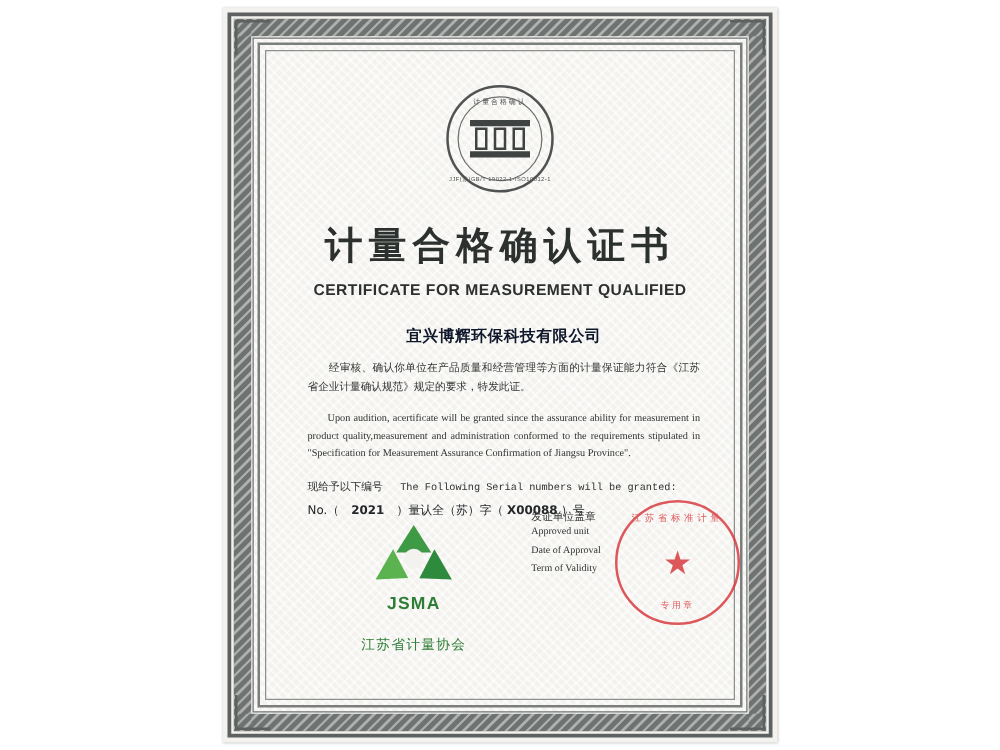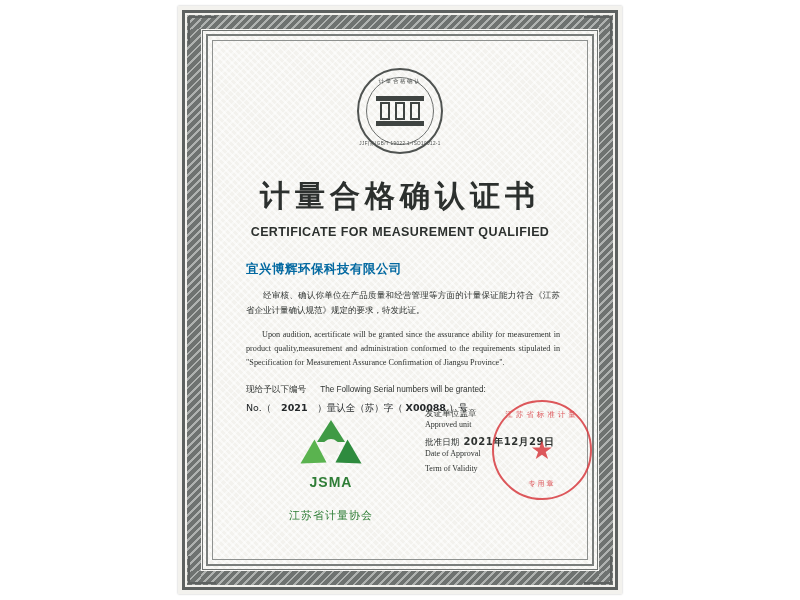--- a/index.html
+++ b/index.html
@@ -170,22 +170,23 @@
   
   #body-block {
     margin-top: 22px;
     padding: 0 18px 0 24px;
     color: #2f3331;
   }
   #company-name {
     font-size: 12.5px;
     font-weight: bold;
     letter-spacing: 0.5px;
-    color: #0369a1;
+    color: #0f172a;
     font-family: Liberation Serif, serif;
+    text-align: center;
   }
   #para-cn {
     margin-top: 10px;
     font-size: 8.5px;
     line-height: 15px;
     text-indent: 17px;
     color: #2f3331;
     text-align: justify;
     font-family: "DejaVu Sans", sans-serif;
   }
@@ -200,21 +201,21 @@
   }
 
   #serial-label-row {
     margin-top: 14px;
     display: flex;
     align-items: baseline;
     gap: 14px;
     font-family: "DejaVu Sans", sans-serif;
   }
   #serial-label-cn { font-size: 8.6px; }
-  #serial-label-en { font-size: 8.2px; font-family: Liberation Sans, sans-serif; text-align: center; }
+  #serial-label-en { font-size: 8.2px; font-family: Liberation Mono, monospace; text-align: center; }
 
   #serial-row {
     margin-top: 6px;
     display: flex;
     align-items: baseline;
     font-size: 9.5px;
     font-family: "DejaVu Sans", sans-serif;
     color: #24282a;
   }
   #serial-row .seg { white-space: nowrap; }
@@ -422,24 +423,20 @@
           <div id="jsma-cn">江苏省计量协会</div>
         </div>
 
         <div id="sign-block">
           <div class="sign-row">
             <div class="sign-cn">发证单位盖章</div>
             <div class="sign-en">Approved unit</div>
           </div>
 
           <div class="sign-row">
-            <div class="sign-cn">
-              <span>批准日期</span>
-              <span class="val">2021年12月29日</span>
-            </div>
             <div class="sign-en">Date of Approval</div>
           </div>
 
           <div class="sign-row">
             <div class="sign-en">Term of Validity</div>
           </div>
         </div>
 
         <div id="seal">
           <div id="seal-text-top">江苏省标准计量</div>

